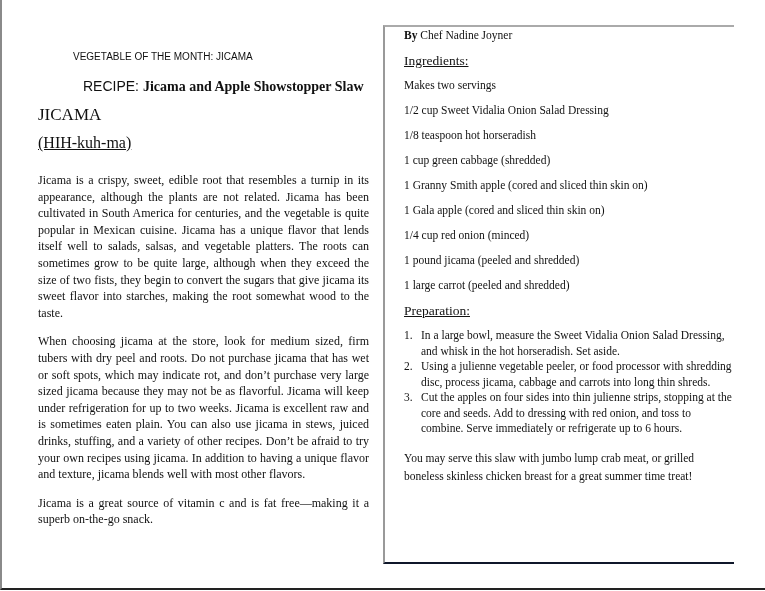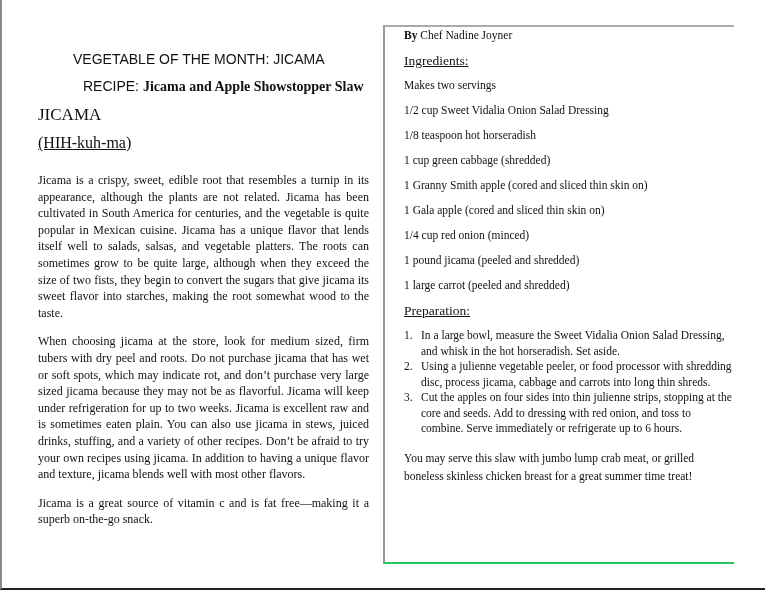--- a/index.html
+++ b/index.html
@@ -1,31 +1,31 @@
 <!DOCTYPE html>
 <html><head>
 <meta charset="utf-8">
 <style>
   html, body { margin: 0; padding: 0; background: #ffffff; }
   body { width: 765px; height: 591px; position: relative; overflow: hidden; color: #111; }
   .page { position: absolute; left: 0; top: 0; width: 765px; height: 590px;
           border-left: 2px solid #8a8a8a; border-bottom: 2px solid #222; box-sizing: border-box; }
   .sans { font-family: "Liberation Sans", sans-serif; }
 
-  .vom { position: absolute; left: 71px; top: 51px; font-size: 14px; }
+  .vom { position: absolute; left: 71px; top: 51px; font-size: 10px; }
   .recipe { position: absolute; left: 81px; top: 78px; font-size: 14px; }
   .recipe b { font-family: "Liberation Serif", serif; font-weight: bold; font-size: 14px; }
 
   .left { position: absolute; left: 36px; top: 105px; width: 331px; font-family: "Liberation Serif", serif; font-size: 12px; }
   .jicama-title { font-weight: normal; font-size: 17px; margin: 0 0 9px 0; }
   .pron { margin: 0 0 20px 0; font-size: 16px; text-decoration: underline; }
   .para { margin: 0 0 12px 0; line-height: 16.6px; text-align: justify; }
 
   .box { position: absolute; left: 381px; top: 25px; width: 351px; height: 539px;
-         border-top: 2px solid #aaaaaa; border-left: 2px solid #999; border-bottom: 2px solid #22c55e; box-sizing: border-box; }
+         border-top: 2px solid #aaaaaa; border-left: 2px solid #999; border-bottom: 2px solid #0f172a; box-sizing: border-box; }
   .box-inner { position: absolute; left: 19px; top: 2px; width: 330px; font-family: "Liberation Serif", serif; font-size: 11.5px; }
   .byline { margin: 0 0 12px 0; }
   .section-head { font-weight: normal; text-decoration: underline; font-size: 13.5px; margin: 0 0 9px 0; }
   .ing { margin: 0 0 11px 0; line-height: 14px; }
   .steps { margin: 0 0 12px 0; padding: 0; list-style: none; }
   .steps li { position: relative; padding-left: 17px; line-height: 15.5px; margin-bottom: 0; }
   .steps li .num { position: absolute; left: 0; top: 0; }
   .closing { line-height: 18px; margin: 0; }
 </style>
 </head>

